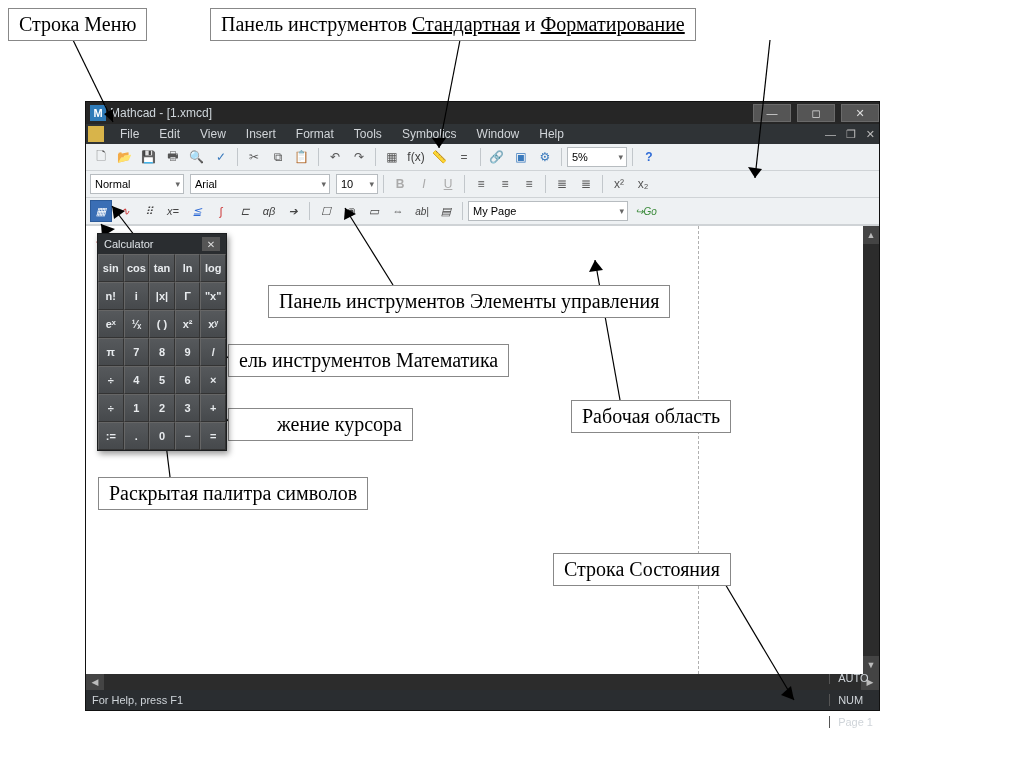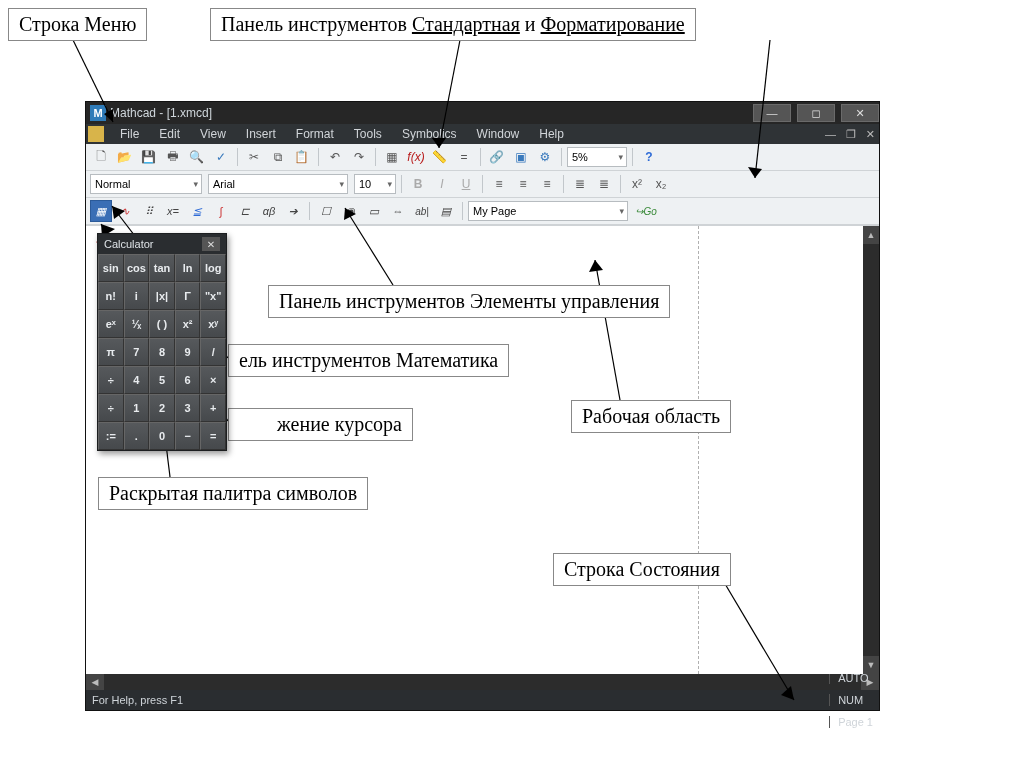--- a/index.html
+++ b/index.html
@@ -141,35 +141,35 @@
     <div class="tbtn icon-colored">✓</div>
     <div class="sep"></div>
     <div class="tbtn">✂</div>
     <div class="tbtn">⧉</div>
     <div class="tbtn">📋</div>
     <div class="sep"></div>
     <div class="tbtn">↶</div>
     <div class="tbtn">↷</div>
     <div class="sep"></div>
     <div class="tbtn">▦</div>
-    <div class="tbtn" style="color:#b91c1c;font-style:italic">f(x)</div>
+    <div class="tbtn" style="color:#404040;">f(x)</div>
     <div class="tbtn">📏</div>
     <div class="tbtn">=</div>
     <div class="sep"></div>
     <div class="tbtn" style="color:#2e8b3e">🔗</div>
     <div class="tbtn" style="color:#3a7abd">▣</div>
     <div class="tbtn" style="color:#3a7abd">⚙</div>
     <div class="sep"></div>
     <div class="combo" style="width:60px">5%</div>
     <div class="sep"></div>
     <div class="tbtn" style="color:#2e6bd6;font-weight:bold">?</div>
   </div>
 
   <div class="toolbar">
-    <div class="combo" style="width:112px">Normal</div>
+    <div class="combo" style="width:94px">Normal</div>
     <div class="combo" style="width:140px;margin-left:4px">Arial</div>
     <div class="combo" style="width:42px;margin-left:4px">10</div>
     <div class="sep"></div>
     <div class="tbtn" style="font-weight:bold;color:#aaa">B</div>
     <div class="tbtn" style="font-style:italic;color:#aaa">I</div>
     <div class="tbtn" style="text-decoration:underline;color:#aaa">U</div>
     <div class="sep"></div>
     <div class="tbtn">≡</div>
     <div class="tbtn">≡</div>
     <div class="tbtn">≡</div>

